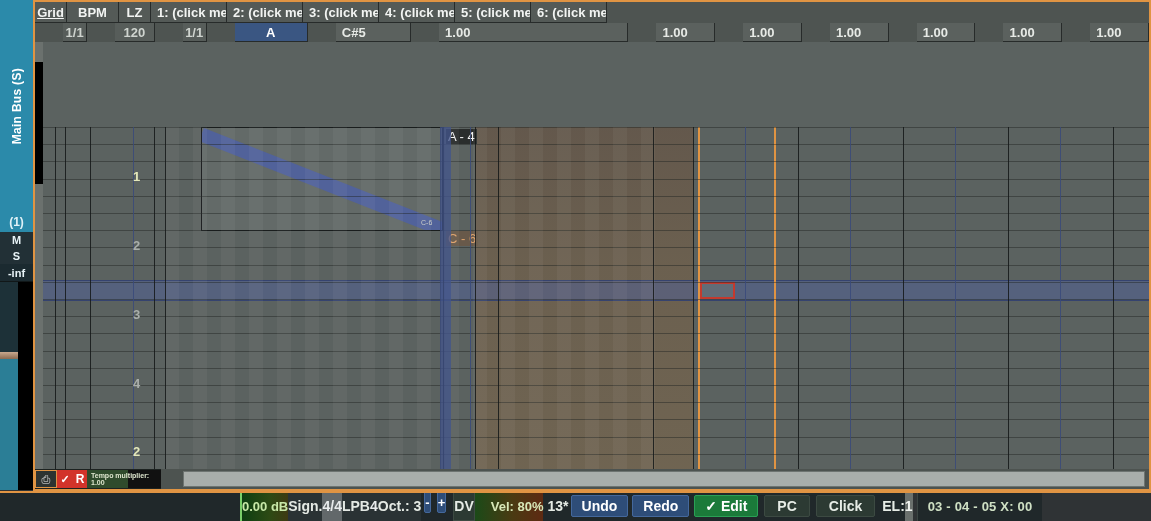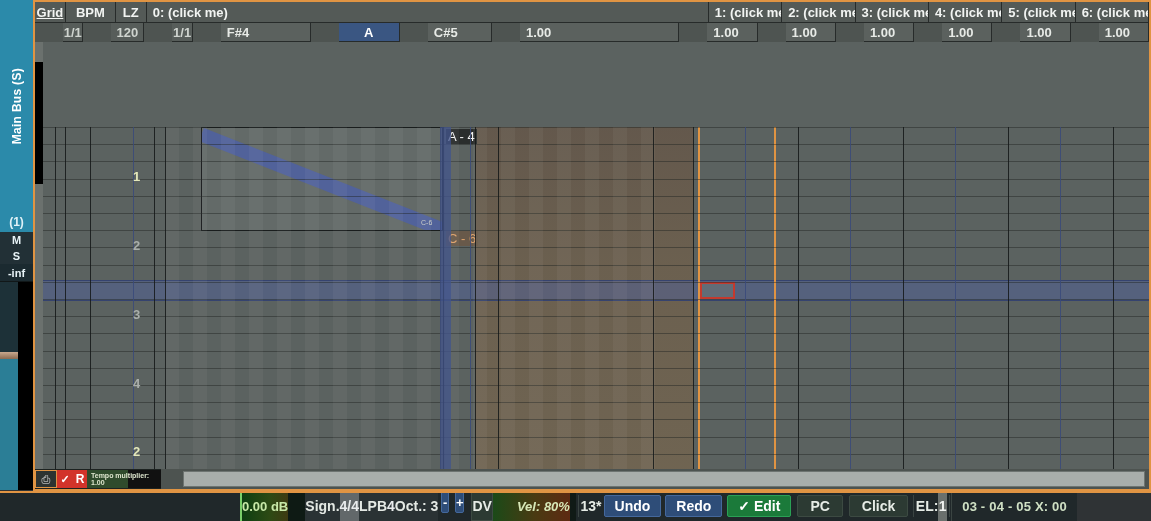--- a/index.html
+++ b/index.html
@@ -291,21 +291,21 @@
     position: absolute; left: 148px; bottom: 2px;
     width: 962px; height: 16px;
     background: #a9aeab;
     border: 1px solid #6e7471;
     box-sizing: border-box;
   }
 
   
   #statusbar {
     position: absolute; left: 0; top: 491px;
-    width: 1077px; height: 30px;
+    width: 913px; height: 30px;
     background: #20282a;
     display: flex; align-items: stretch;
   }
   .sb-spacer { flex: 0 0 auto; }
   .sb {
     display: flex; align-items: center; justify-content: center;
     font-size: 14px; font-weight: bold;
     color: #e4e9e4;
     box-sizing: border-box;
     white-space: nowrap;
@@ -334,21 +334,21 @@
     display: flex; align-items: center; justify-content: center;
   }
   #sb-dv {
     width: 44px; background: #2c3a33; color: #e6ece6;
     border: 1px solid #3c4a42; margin-left: 4px;
   }
   #sb-vel {
     width: 104px;
     background: linear-gradient(90deg,#1b4a18 0%, #4a3a12 55%, #5e2a12 100%);
     color: #d8e8b8; font-size: 13px;
-    justify-content: flex-start; padding-left: 24px; font-style: italic;
+    justify-content: flex-start; padding-left: 16px;
   }
   #sb-vel-dark { width: 22px; background: #101a16; }
   #sb-13 { width: 42px; background: #20282a; color: #e6ece6; }
   .sb-blue {
     background: #2e4d78; color: #ffffff;
     border: 1px solid #44689c; border-radius: 2px;
     margin: 4px 2px; padding: 7px 10px;
   }
   #sb-edit {
     background: #1b7a3a; color: #ffffff;
@@ -397,33 +397,31 @@
     </div>
     <div id="meter-track"></div>
   </div>
 
   <div id="main-panel">
 
     <div id="hdr-row1">
         <div class="h-cell ctr" style="width: 32px; text-decoration: underline;">Grid</div>
         <div class="h-cell ctr" style="width: 52px;">BPM</div>
         <div class="h-cell ctr" style="width: 32px;">LZ</div>
-        <div class="h-cell" style="width: 584px;">0: (click me)</div>
         <div class="h-cell" style="width: 76px;">1: (click me)</div>
         <div class="h-cell" style="width: 76px;">2: (click me)</div>
         <div class="h-cell" style="width: 76px;">3: (click me)</div>
         <div class="h-cell" style="width: 76px;">4: (click me)</div>
         <div class="h-cell" style="width: 76px;">5: (click me)</div>
         <div class="h-cell" style="width: 76px;">6: (click me)</div>
       </div>
     <div id="hdr-row2">
         <div class="h-val ctr dim" style="width: 32px;">1/1</div>
         <div class="h-val ctr dim" style="width: 52px;">120</div>
         <div class="h-val ctr dim" style="width: 32px;">1/1</div>
-        <div class="h-val" style="width: 139px;">F#4</div>
         <div class="h-val sel ctr" style="width: 97px;">A</div>
         <div class="h-val" style="width: 98px;">C#5</div>
         <div class="h-val" style="width: 250px;">1.00</div>
         <div class="h-val" style="width: 76px;">1.00</div>
         <div class="h-val" style="width: 76px;">1.00</div>
         <div class="h-val" style="width: 76px;">1.00</div>
         <div class="h-val" style="width: 76px;">1.00</div>
         <div class="h-val" style="width: 76px;">1.00</div>
         <div class="h-val" style="width: 76px;">1.00</div>
       </div>

